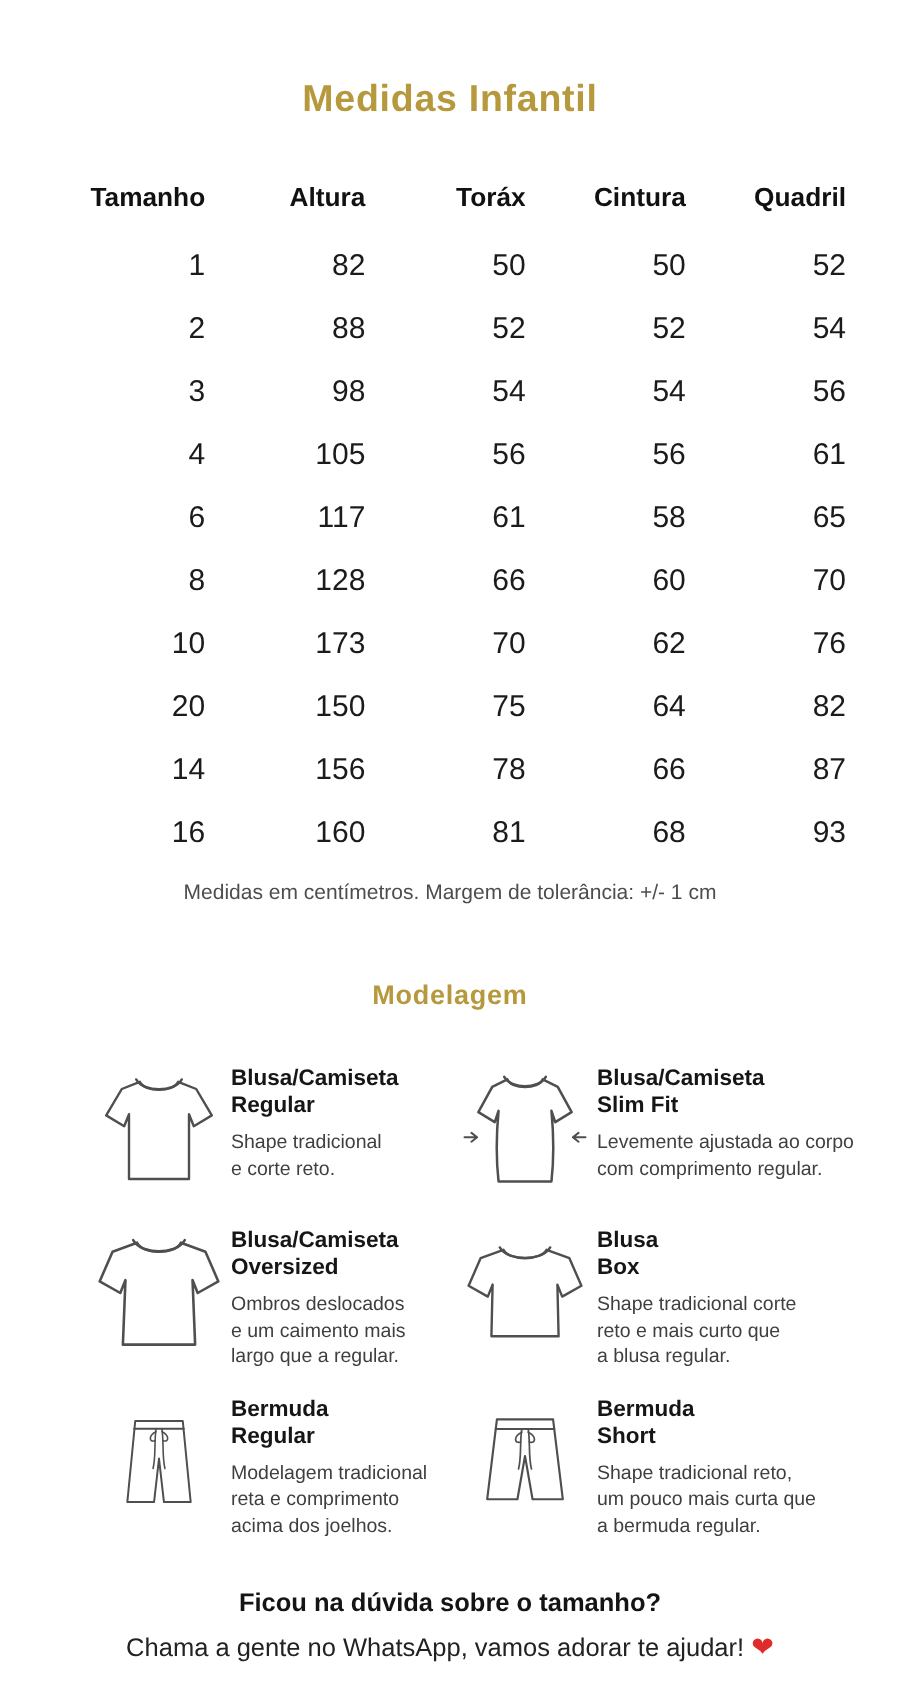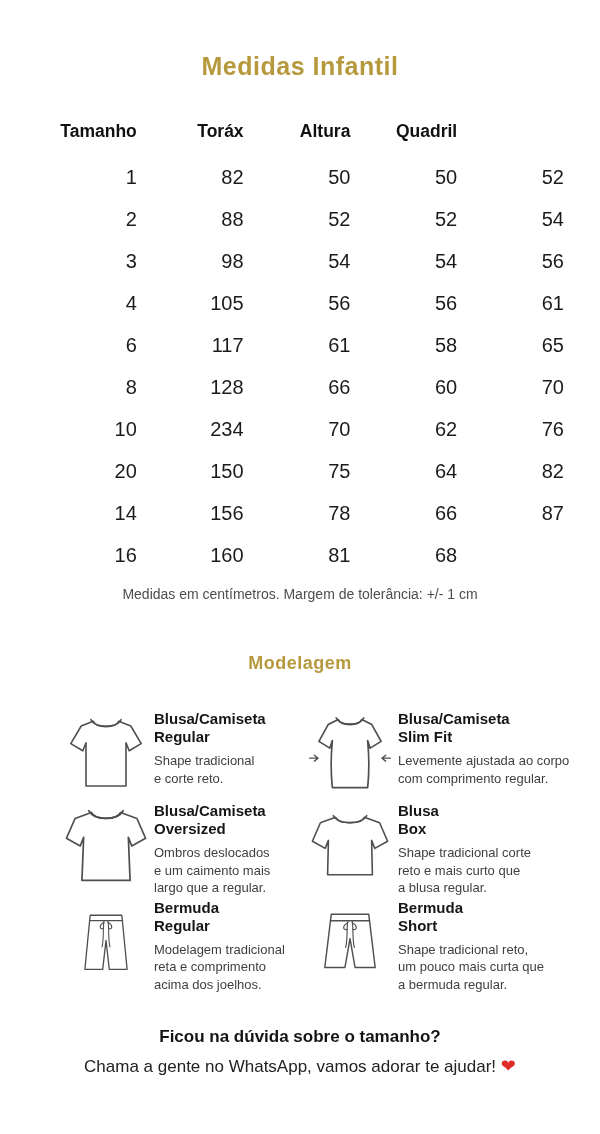--- a/index.html
+++ b/index.html
@@ -31,21 +31,21 @@
   .trow.tdata .cell { font-size:20px; color:#1b1b1b; }
 
   .footnote {
     margin-top:10px; text-align:center;
     font-size:14px; color:#4d4d4d; line-height:16px;
   }
 
   
   .model-grid {
     display:grid; grid-template-columns:300px 300px;
-    row-gap:0; margin-top:28px;
+    row-gap:16px; margin-top:28px;
   }
   .model-item { display:flex; align-items:flex-start; }
   .model-item:nth-child(odd) { padding-left:58px; }
   .model-item:nth-child(even) { padding-left:2px; }
   .model-icon {
     flex:0 0 96px; width:96px; height:92px;
     display:flex; align-items:center; justify-content:center;
   }
   .model-text { padding-top:2px; }
   .model-title {
@@ -68,22 +68,23 @@
 </head>
 <body>
 
 <div class="page">
 
   <h1 class="gold-title main-title">Medidas Infantil</h1>
 
   <div class="size-table">
     <div class="trow thead">
       <div class="cell th">Tamanho</div>
+      <div class="cell th">Altura</div>
       <div class="cell th">Toráx</div>
-      <div class="cell th">Altura</div>
+      <div class="cell th">Cintura</div>
       <div class="cell th">Quadril</div>
     </div>
 
     <div class="trow tdata">
       <div class="cell">1</div>
       <div class="cell">82</div>
       <div class="cell">50</div>
       <div class="cell">50</div>
       <div class="cell">52</div>
     </div>
@@ -117,21 +118,21 @@
     </div>
     <div class="trow tdata">
       <div class="cell">8</div>
       <div class="cell">128</div>
       <div class="cell">66</div>
       <div class="cell">60</div>
       <div class="cell">70</div>
     </div>
     <div class="trow tdata">
       <div class="cell">10</div>
-      <div class="cell">234</div>
+      <div class="cell">173</div>
       <div class="cell">70</div>
       <div class="cell">62</div>
       <div class="cell">76</div>
     </div>
     <div class="trow tdata">
       <div class="cell">20</div>
       <div class="cell">150</div>
       <div class="cell">75</div>
       <div class="cell">64</div>
       <div class="cell">82</div>
@@ -141,20 +142,21 @@
       <div class="cell">156</div>
       <div class="cell">78</div>
       <div class="cell">66</div>
       <div class="cell">87</div>
     </div>
     <div class="trow tdata">
       <div class="cell">16</div>
       <div class="cell">160</div>
       <div class="cell">81</div>
       <div class="cell">68</div>
+      <div class="cell">93</div>
     </div>
   </div>
 
   <div class="footnote">Medidas em centímetros. Margem de tolerância: +/- 1 cm</div>
 
   <h2 class="gold-title section-title">Modelagem</h2>
 
   <div class="model-grid">
 
     <div class="model-item">

